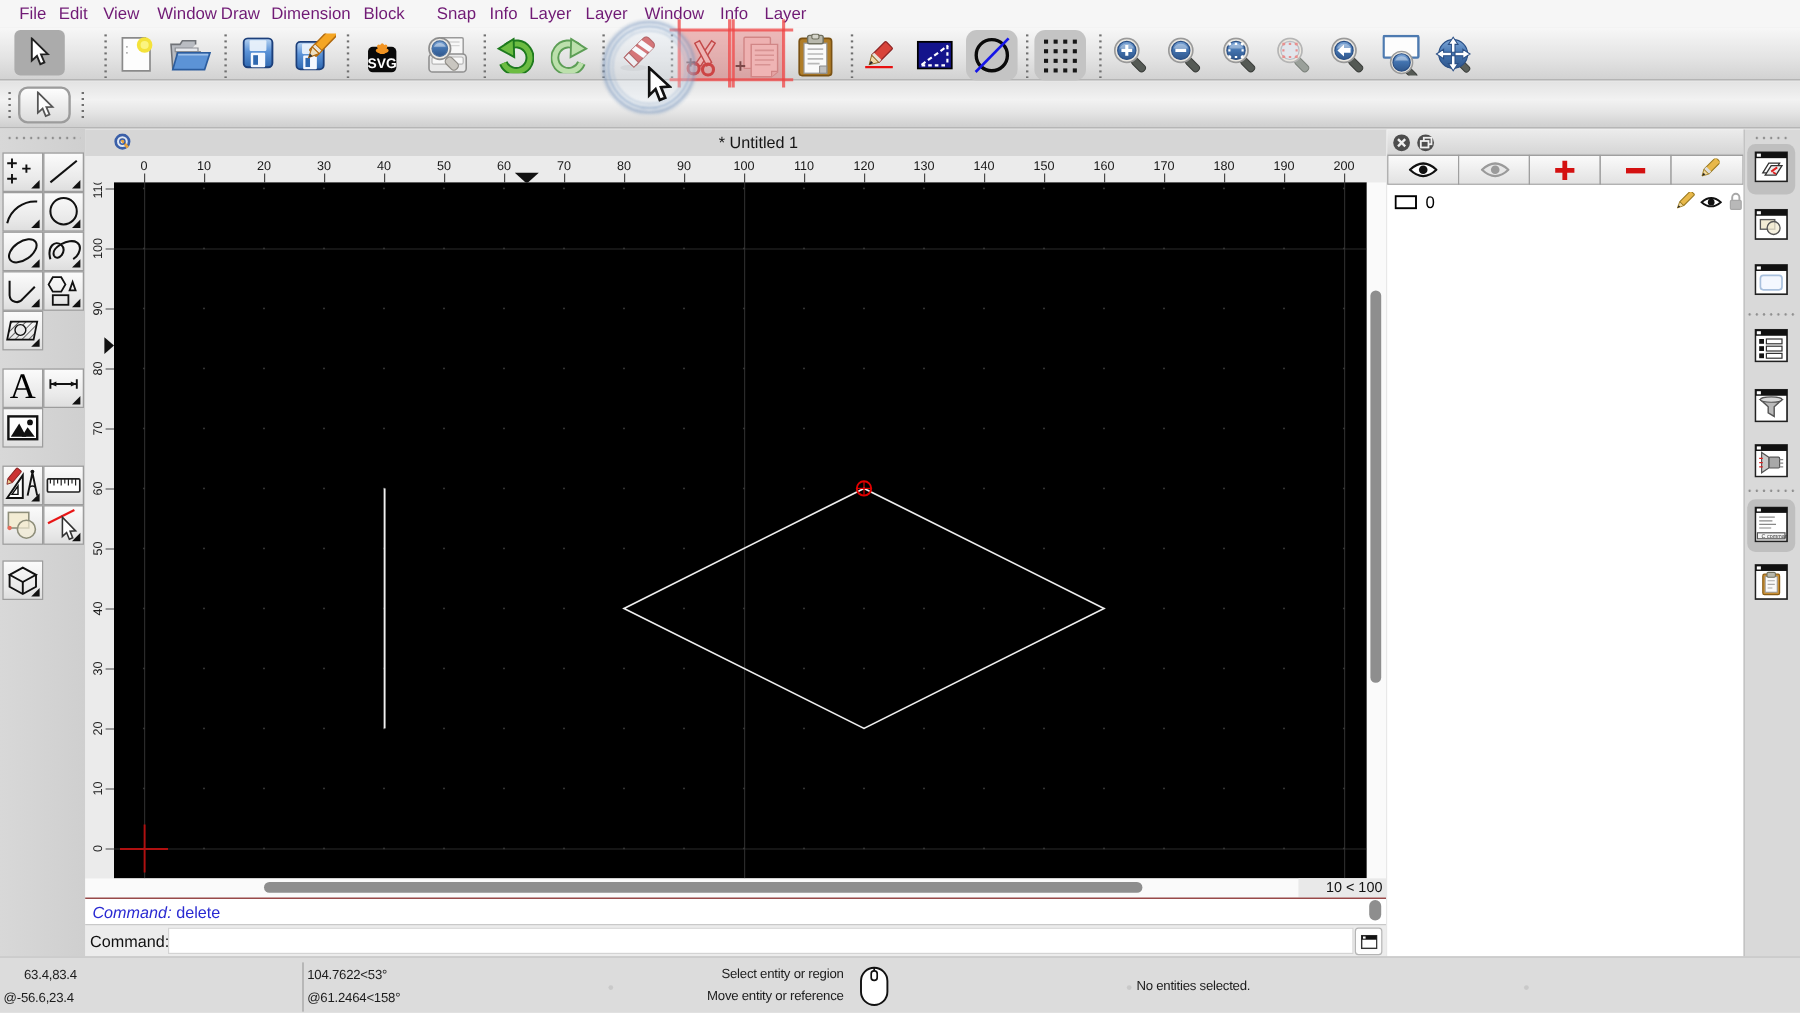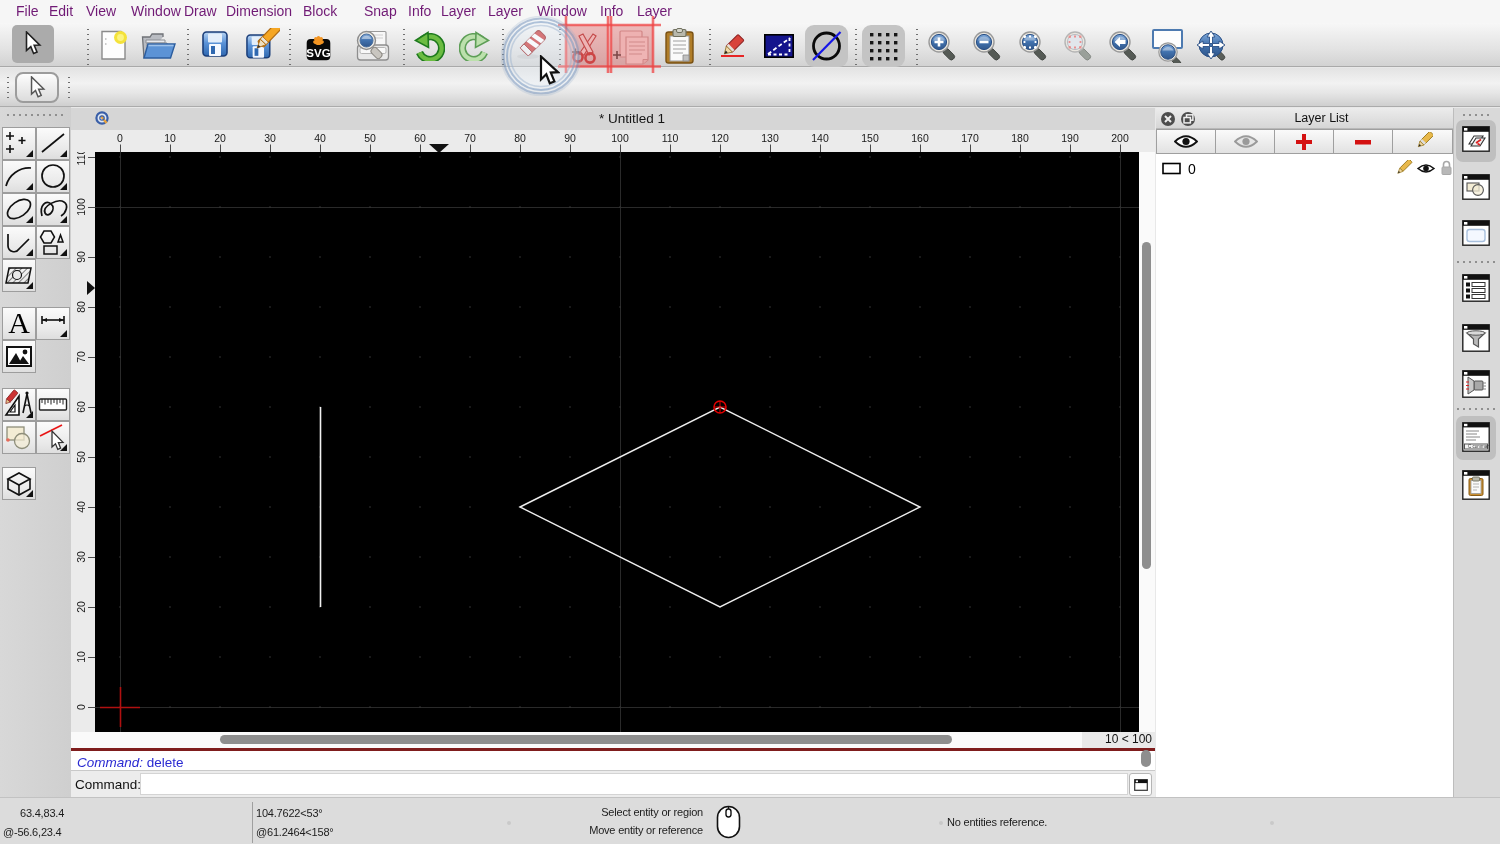--- a/index.html
+++ b/index.html
@@ -37,21 +37,21 @@
   #canvas { position:absolute; left:95px; top:152px; width:1044px; height:580px; background:#000; }
   
   #vsb { position:absolute; left:1139px; top:152px; width:16px; height:580px; background:#fafafa; }
   #vsb .thumb { position:absolute; left:3px; width:9px; border-radius:5px; background:#8e8e8e; }
   #hsbrow { position:absolute; left:71px; top:732px; width:1084px; height:16px; background:#fafafa; }
   #hsbrow .thumb { position:absolute; top:3px; height:9px; border-radius:5px; background:#8e8e8e; }
   #gridinfo { position:absolute; left:1082px; top:732px; width:73px; height:16px; background:#e9e9e9;
               font-size:12px; color:#111; text-align:right; padding-right:3px; line-height:15px; }
   
   #cmdhist { position:absolute; left:71px; top:748px; width:1084px; height:22px; background:#fff;
-             border-top:3px solid #7f1d1d; }
+             border-top:1px solid #7f1d1d; }
   #cmdhist .t { position:absolute; left:6px; top:4px; font-size:13.5px; color:#2a2ad2; }
   #cmdrow { position:absolute; left:71px; top:770px; width:1084px; height:27px; background:#ececec;
             border-top:1px solid #c9c9c9; }
   #cmdrow .lbl { position:absolute; left:4px; top:6px; font-size:13.5px; color:#101010; }
   #cmdrow .field { position:absolute; left:69px; top:2px; width:988px; height:22px; background:#fff;
                    border:1px solid #d4d4d4; }
   
   #layerpanel { position:absolute; left:1156px; top:108px; width:297px; height:689px; background:#fff; }
   #lptitle { position:absolute; left:17px; top:0; width:297px; height:21px;
              font-size:12.5px; color:#111; text-align:center; line-height:20px; }
@@ -895,21 +895,20 @@
   <svg class="abs" style="left:1063px;top:8px" width="14" height="12" viewBox="0 0 14 12">
     <rect x="0.7" y="0.7" width="12.6" height="10.6" fill="#fff" stroke="#333" stroke-width="1.2"></rect>
     <rect x="0.7" y="0.7" width="12.6" height="3.4" fill="#111"></rect>
     <rect x="1.8" y="1.4" width="2.2" height="1.8" fill="#fff"></rect>
   </svg>
 </div>
 <div class="abs" style="left:1141px;top:750px;width:10px;height:17px;border-radius:5px;background:#8e8e8e"></div>
 
 <div id="layerpanel">
   <div class="abs" style="left:0;top:0;width:297px;height:21px;background:linear-gradient(#ececec,#d6d6d6);border-bottom:1px solid #b8b8b8"></div>
-  <div id="lptitle">Layer List</div>
   <svg class="abs" style="left:4px;top:3px" width="38" height="16" viewBox="0 0 38 16">
     <circle cx="8" cy="8" r="7" fill="#4d4d4d"></circle>
     <path d="M5 5 L11 11 M11 5 L5 11" stroke="#efefef" stroke-width="2"></path>
     <circle cx="28" cy="8" r="7" fill="#4d4d4d"></circle>
     <g fill="none" stroke="#efefef" stroke-width="1.5">
       <rect x="26.5" y="3.8" width="6.4" height="5.4"></rect>
       <rect x="24" y="6.5" width="6.4" height="5.4" fill="#4d4d4d"></rect>
     </g>
   </svg>
   <div id="lptools">
@@ -1048,21 +1047,21 @@
   </svg>
 </div>
 
 <div id="statusbar">
   <span class="s" style="left:20px;top:9px">63.4,83.4</span>
   <span class="s" style="left:3px;top:28px">@-56.6,23.4</span>
   <span class="s" style="left:256px;top:9px">104.7622&lt;53°</span>
   <span class="s" style="left:256px;top:28px">@61.2464&lt;158°</span>
   <span class="s" style="left:495px;top:8px;width:208px;text-align:right;display:inline-block">Select entity or region</span>
   <span class="s" style="left:495px;top:26px;width:208px;text-align:right;display:inline-block">Move entity or reference</span>
-  <span class="s" style="left:947px;top:18px">No entities reference.</span>
+  <span class="s" style="left:947px;top:18px">No entities selected.</span>
   <div class="abs" style="left:252px;top:4px;width:1px;height:41px;background:#9f9f9f"></div>
   <div class="abs" style="left:507px;top:23px;width:4px;height:4px;border-radius:50%;background:#c9c9c9"></div>
   <div class="abs" style="left:939px;top:23px;width:4px;height:4px;border-radius:50%;background:#c9c9c9"></div>
   <div class="abs" style="left:1270px;top:23px;width:4px;height:4px;border-radius:50%;background:#c9c9c9"></div>
   <svg class="abs" style="left:716px;top:7px" width="25" height="34" viewBox="0 0 25 34">
     <rect x="1.5" y="1.5" width="22" height="31" rx="11" fill="#fff" stroke="#111" stroke-width="1.6"></rect>
     <line x1="12.5" y1="1.5" x2="12.5" y2="12" stroke="#111" stroke-width="1.4"></line>
     <rect x="10" y="4" width="5" height="8" rx="2.4" fill="#fff" stroke="#111" stroke-width="1.4"></rect>
   </svg>
 </div>

